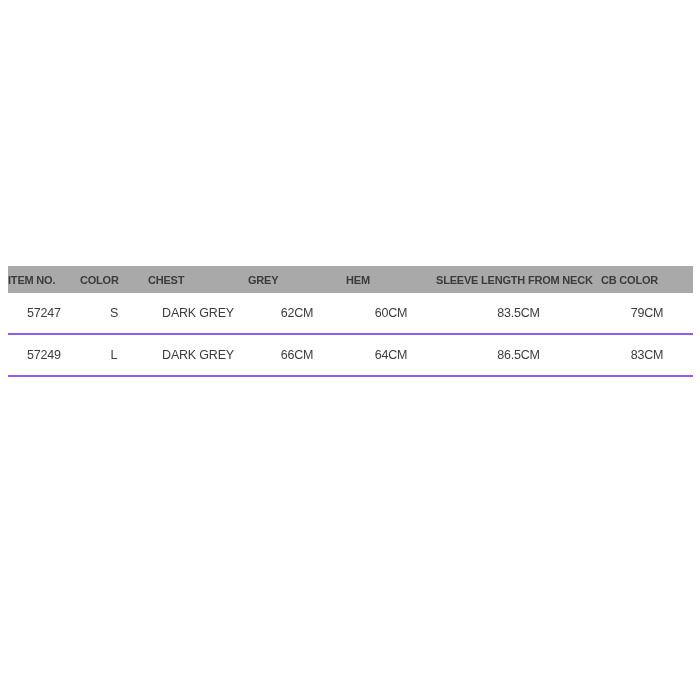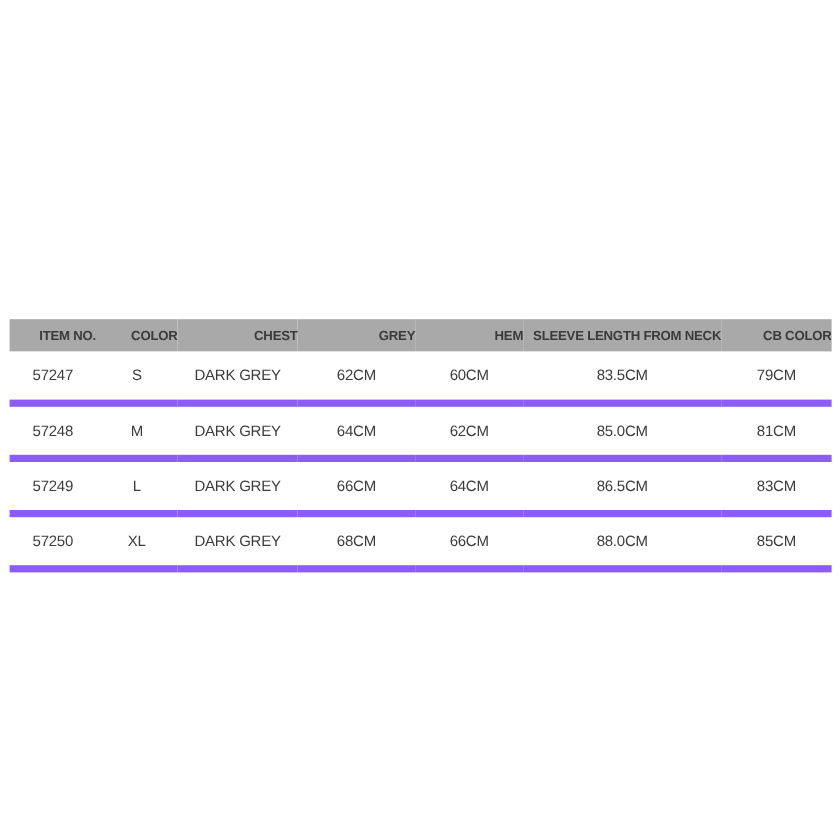--- a/index.html
+++ b/index.html
@@ -31,34 +31,34 @@
   table.size-chart col.c6 { width: 165px; }
   table.size-chart col.c7 { width: 92px; }
   table.size-chart thead th {
     background: #a9a9a9;
     color: #3b3b3b;
     font-size: 11px;
     font-weight: bold;
     letter-spacing: -0.2px;
     height: 27px;
     padding: 0;
-    text-align: right;
+    text-align: left;
     vertical-align: middle;
     border: none;
   }
   table.size-chart tbody td {
     color: #3c3c3c;
     font-size: 12.5px;
     font-weight: 400;
     letter-spacing: -0.2px;
     height: 40px;
     padding: 0;
     text-align: center;
     vertical-align: middle;
-    border-bottom: 6px solid #8b5cf6;
+    border-bottom: 2px solid #8b5cf6;
     background: #ffffff;
   }
 </style>
 </head>
 <body>
 
 <div class="canvas">
   <table class="size-chart">
     <colgroup>
       <col class="c1">
@@ -84,41 +84,23 @@
       <tr>
         <td>57247</td>
         <td>S</td>
         <td>DARK GREY</td>
         <td>62CM</td>
         <td>60CM</td>
         <td>83.5CM</td>
         <td>79CM</td>
       </tr>
       <tr>
-        <td>57248</td>
-        <td>M</td>
-        <td>DARK GREY</td>
-        <td>64CM</td>
-        <td>62CM</td>
-        <td>85.0CM</td>
-        <td>81CM</td>
-      </tr>
-      <tr>
         <td>57249</td>
         <td>L</td>
         <td>DARK GREY</td>
         <td>66CM</td>
         <td>64CM</td>
         <td>86.5CM</td>
         <td>83CM</td>
       </tr>
-      <tr>
-        <td>57250</td>
-        <td>XL</td>
-        <td>DARK GREY</td>
-        <td>68CM</td>
-        <td>66CM</td>
-        <td>88.0CM</td>
-        <td>85CM</td>
-      </tr>
     </tbody>
   </table>
 </div>
 
 </body></html>

